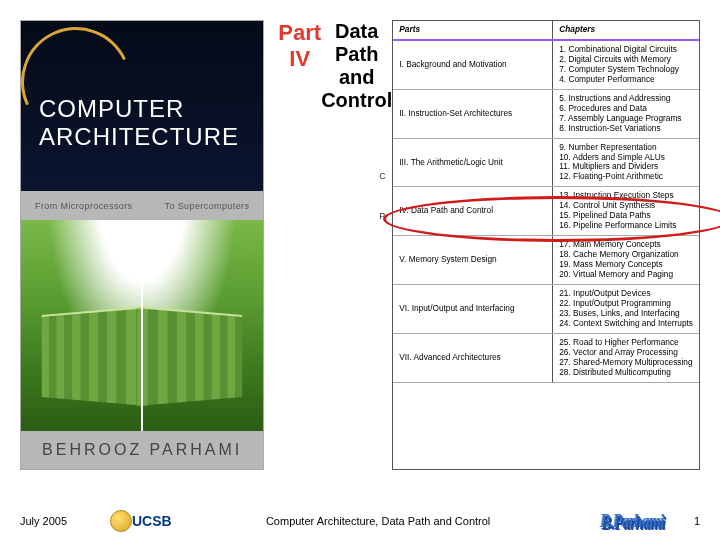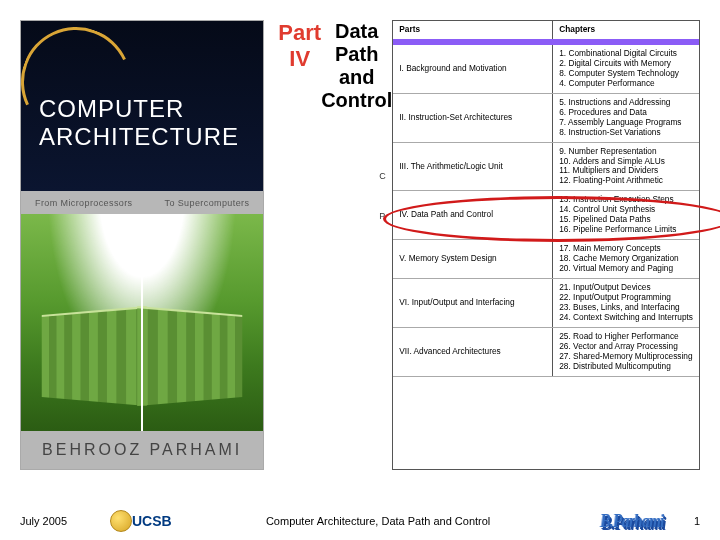--- a/index.html
+++ b/index.html
@@ -46,21 +46,21 @@
   .cover-title {
     position: absolute;
     top: 74px; left: 18px;
     color: #fff;
     font-size: 24px;
     font-weight: 300;
     letter-spacing: 1px;
     line-height: 1.15;
   }
   .cover-sub-band {
-    height: 23px;
+    height: 29px;
     background: #b7b7b7;
     display: flex;
     justify-content: space-between;
     align-items: center;
     padding: 8px 14px;
     font-size: 9px;
     color: #555;
     letter-spacing: 0.4px;
   }
   .cover-photo {
@@ -122,21 +122,22 @@
   .toc-wrap {
     position: relative;
     border: 1px solid #555;
     font-size: 8.3px;
     line-height: 1.2;
     background: #fff;
   }
   .toc-head {
     display: flex;
     font-weight: bold;
-    border-bottom: 6px solid #8b5cf6;
+    border-bottom: 2px solid #8b5cf6;
+    font-style: italic;
   }
   .toc-head .cparts { flex: 0 0 160px; padding: 4px 6px; border-right: 1px solid #555; }
   .toc-head .cchap { flex: 1; padding: 4px 6px; }
   .toc-row {
     display: flex;
     border-bottom: 1px solid #aaa;
   }
   .toc-row:last-child { border-bottom: none; }
   .toc-part {
     flex: 0 0 160px;
@@ -243,21 +244,21 @@
         <div class="toc-head">
           <div class="cparts">Parts</div>
           <div class="cchap">Chapters</div>
         </div>
 
         <div class="toc-row">
           <div class="toc-part">I. Background and Motivation</div>
           <div class="toc-chaps">
             <div>1. Combinational Digital Circuits</div>
             <div>2. Digital Circuits with Memory</div>
-            <div>8. Computer System Technology</div>
+            <div>7. Computer System Technology</div>
             <div>4. Computer Performance</div>
           </div>
         </div>
         <div class="toc-row">
           <div class="toc-part">II. Instruction-Set Architectures</div>
           <div class="toc-chaps">
             <div>5. Instructions and Addressing</div>
             <div>6. Procedures and Data</div>
             <div>7. Assembly Language Programs</div>
             <div>8. Instruction-Set Variations</div>
@@ -279,20 +280,21 @@
             <div>14. Control Unit Synthesis</div>
             <div>15. Pipelined Data Paths</div>
             <div>16. Pipeline Performance Limits</div>
           </div>
         </div>
         <div class="toc-row">
           <div class="toc-part">V. Memory System Design</div>
           <div class="toc-chaps">
             <div>17. Main Memory Concepts</div>
             <div>18. Cache Memory Organization</div>
+            <div>19. Mass Memory Concepts</div>
             <div>20. Virtual Memory and Paging</div>
           </div>
         </div>
         <div class="toc-row">
           <div class="toc-part">VI. Input/Output and Interfacing</div>
           <div class="toc-chaps">
             <div>21. Input/Output Devices</div>
             <div>22. Input/Output Programming</div>
             <div>23. Buses, Links, and Interfacing</div>
             <div>24. Context Switching and Interrupts</div>

